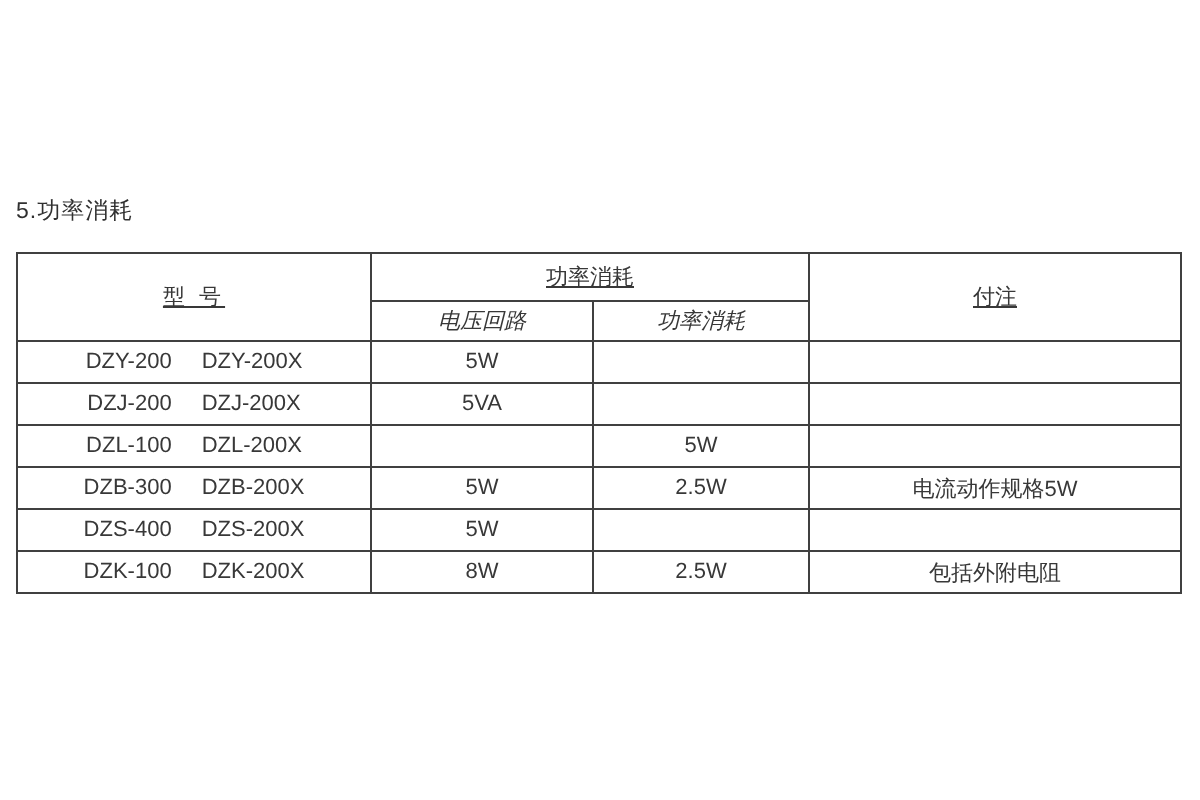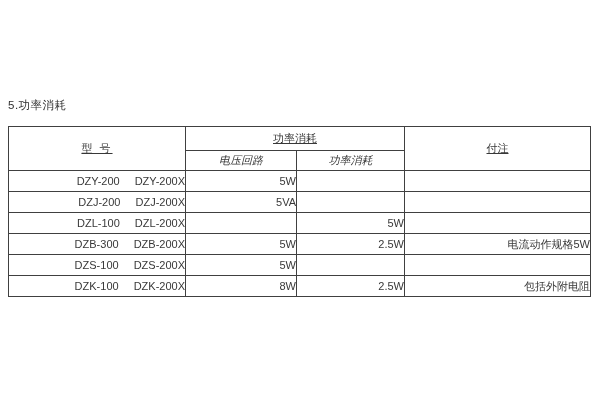--- a/index.html
+++ b/index.html
@@ -37,21 +37,21 @@
   table.spec-table td {
     border: 1.5px solid #404040;
     text-align: center;
     vertical-align: middle;
     padding: 0;
     overflow: hidden;
     white-space: nowrap;
   }
   tr.hrow1 td { height: 23px; text-decoration: underline; }
   tr.hrow2 td { height: 19px; font-style: italic; }
-  tr.drow  td { height: 20px; text-align: right; }
+  tr.drow  td { height: 20px; }
   td.model-cell .gap {
     display: inline-block;
     width: 15px;
   }
   .model-label {
     letter-spacing: 2px;
   }
 </style>
 </head>
 <body>
@@ -111,21 +111,21 @@
       <td class="model-cell">
         <span>DZB-300</span><span class="gap"></span><span>DZB-200X</span>
       </td>
       <td>5W</td>
       <td>2.5W</td>
       <td>电流动作规格5W</td>
     </tr>
 
     <tr class="drow">
       <td class="model-cell">
-        <span>DZS-100</span><span class="gap"></span><span>DZS-200X</span>
+        <span>DZS-400</span><span class="gap"></span><span>DZS-200X</span>
       </td>
       <td>5W</td>
       <td></td>
       <td></td>
     </tr>
 
     <tr class="drow">
       <td class="model-cell">
         <span>DZK-100</span><span class="gap"></span><span>DZK-200X</span>
       </td>

